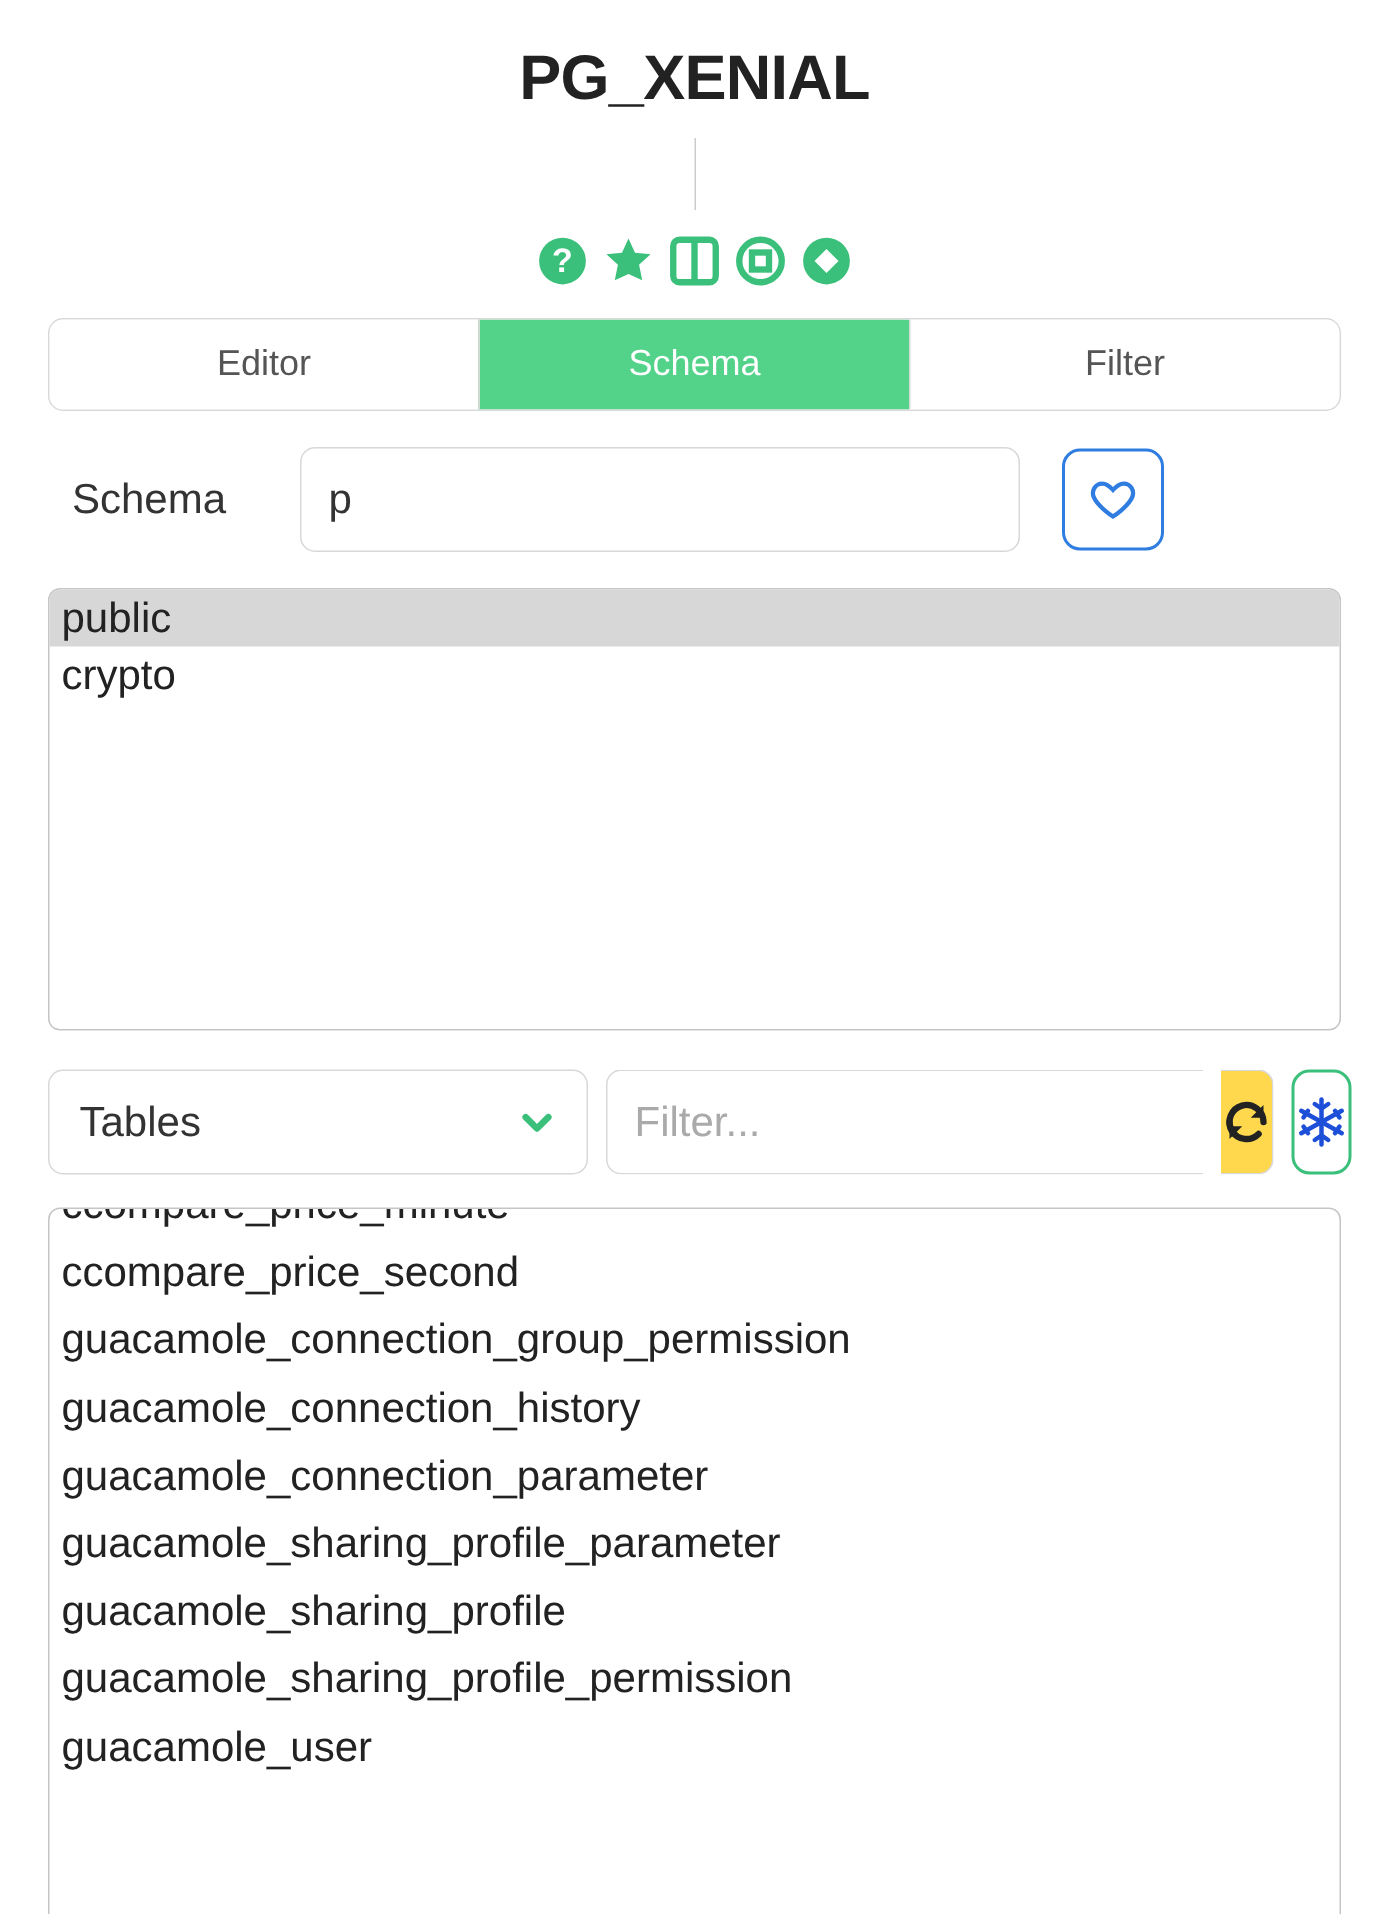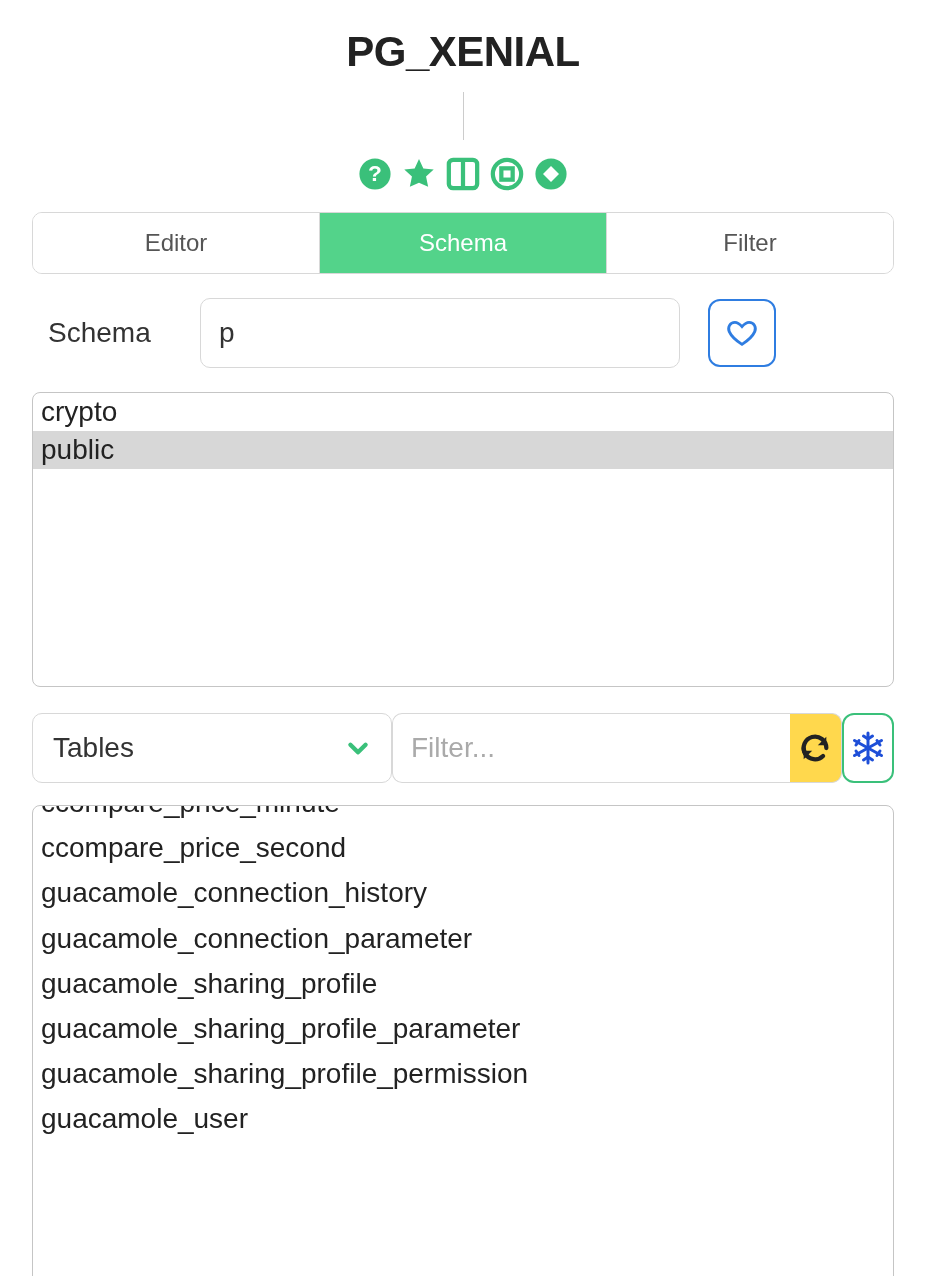--- a/index.html
+++ b/index.html
@@ -107,20 +107,21 @@
   padding: 3px 8px;
   color: #222;
   cursor: pointer;
 }
 .listbox-item.selected {
   background: #d7d7d7;
 }
 .toolbar-row {
   display: flex;
   align-items: stretch;
+  gap: 12px;
   margin-bottom: 22px;
 }
 .select-wrap {
   flex: 0 0 360px;
   border: 1px solid #d8d8d8;
   border-radius: 10px;
   display: flex;
   align-items: center;
   justify-content: space-between;
   padding: 0 20px;
@@ -237,22 +238,22 @@
   <div class="field-label">Schema</div>
   <input class="text-input" type="text" value="p" style="">
   <div class="heart-btn">
     <svg width="34" height="34" viewBox="0 0 24 24">
         <path fill="none" stroke="#2f7de1" stroke-width="2" d="M12 20s-7-4.5-9-9c-1.3-3 .5-6.5 4-6.5 2 0 3.5 1.3 5 3 1.5-1.7 3-3 5-3 3.5 0 5.3 3.5 4 6.5-2 4.5-9 9-9 9z"></path>
       </svg>
   </div>
 </div>
 
 <div class="listbox">
+  <div class="listbox-item selected">public</div>
   <div class="listbox-item">crypto</div>
-  <div class="listbox-item selected">public</div>
 </div>
 
 <div class="toolbar-row">
   <div class="select-wrap">
     <span class="select-label">Tables</span>
     <svg width="26" height="26" viewBox="0 0 24 24">
         <path fill="none" stroke="#3ac07a" stroke-width="4" stroke-linecap="round" stroke-linejoin="round" d="M5 9l7 7 7-7"></path>
       </svg>
   </div>
   <input class="filter-input" type="text" placeholder="Filter..." style="">
@@ -274,21 +275,22 @@
         <path fill="none" d="M4 10l2-3 M4 14l2 3 M20 10l-2-3 M20 14l-2 3"></path>
       </g>
     </svg>
   </div>
 </div>
 
 <div class="table-list">
   <div class="table-list-inner">
     <div class="table-item">ccompare_price_minute</div>
     <div class="table-item">ccompare_price_second</div>
+    <div class="table-item">guacamole_connection_group_permission</div>
     <div class="table-item">guacamole_connection_history</div>
     <div class="table-item">guacamole_connection_parameter</div>
+    <div class="table-item">guacamole_sharing_profile_parameter</div>
     <div class="table-item">guacamole_sharing_profile</div>
-    <div class="table-item">guacamole_sharing_profile_parameter</div>
     <div class="table-item">guacamole_sharing_profile_permission</div>
     <div class="table-item">guacamole_user</div>
 
   </div>
 </div>
 
 </body></html>

